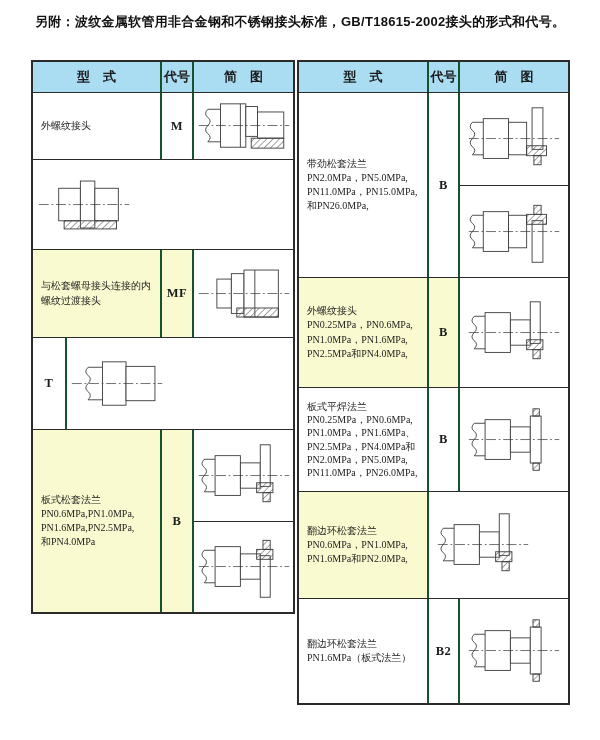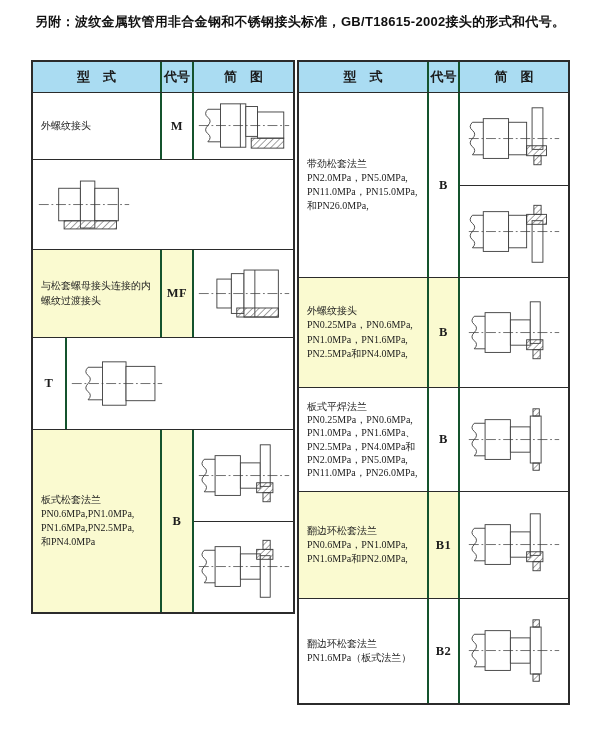--- a/index.html
+++ b/index.html
@@ -256,21 +256,20 @@
             <line x1="2" y1="36" x2="102" y2="36" stroke="#3c3c3c" stroke-width="0.8" stroke-dasharray="11 3 2 3"></line>
           </svg>
         </div>
     </div>
   </div>
 
   <div class="row" style="height:106px">
     <div class="cell c1 type hl">翻边环松套法兰
 PN0.6MPa，PN1.0MPa,
 PN1.6MPa和PN2.0MPa,</div>
-    <div class="cell c2 code hl">B1</div>
     <div class="cell c3 dcell">
       <div>
           <svg viewBox="0 0 104 72" class="diag">
             <path d="M 8,18 q -5 5 0 9 q 5 4 0 9 q -5 5 0 9 q 5 4 0 9" fill="none" stroke="#3c3c3c"></path>
             <line x1="8" y1="18" x2="26" y2="18" stroke="#3c3c3c"></line>
             <line x1="8" y1="54" x2="26" y2="54" stroke="#3c3c3c"></line>
             <rect x="20" y="14" width="28" height="44" fill="#fff" stroke="#3c3c3c"></rect>
             <rect x="48" y="22" width="22" height="28" fill="#fff" stroke="#3c3c3c"></rect>
             <rect x="70" y="2" width="11" height="46" fill="#fff" stroke="#3c3c3c"></rect>
             <rect x="66" y="44" width="18" height="11" fill="url(#hp)" stroke="#3c3c3c"></rect>

